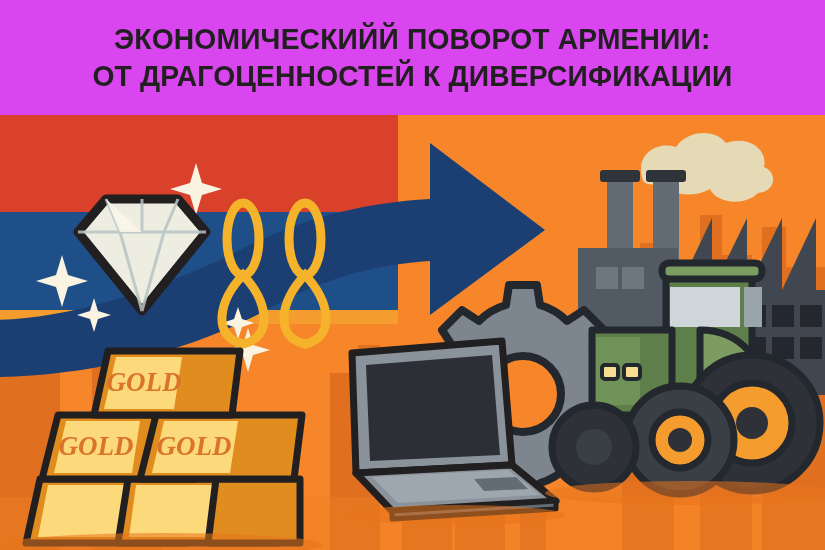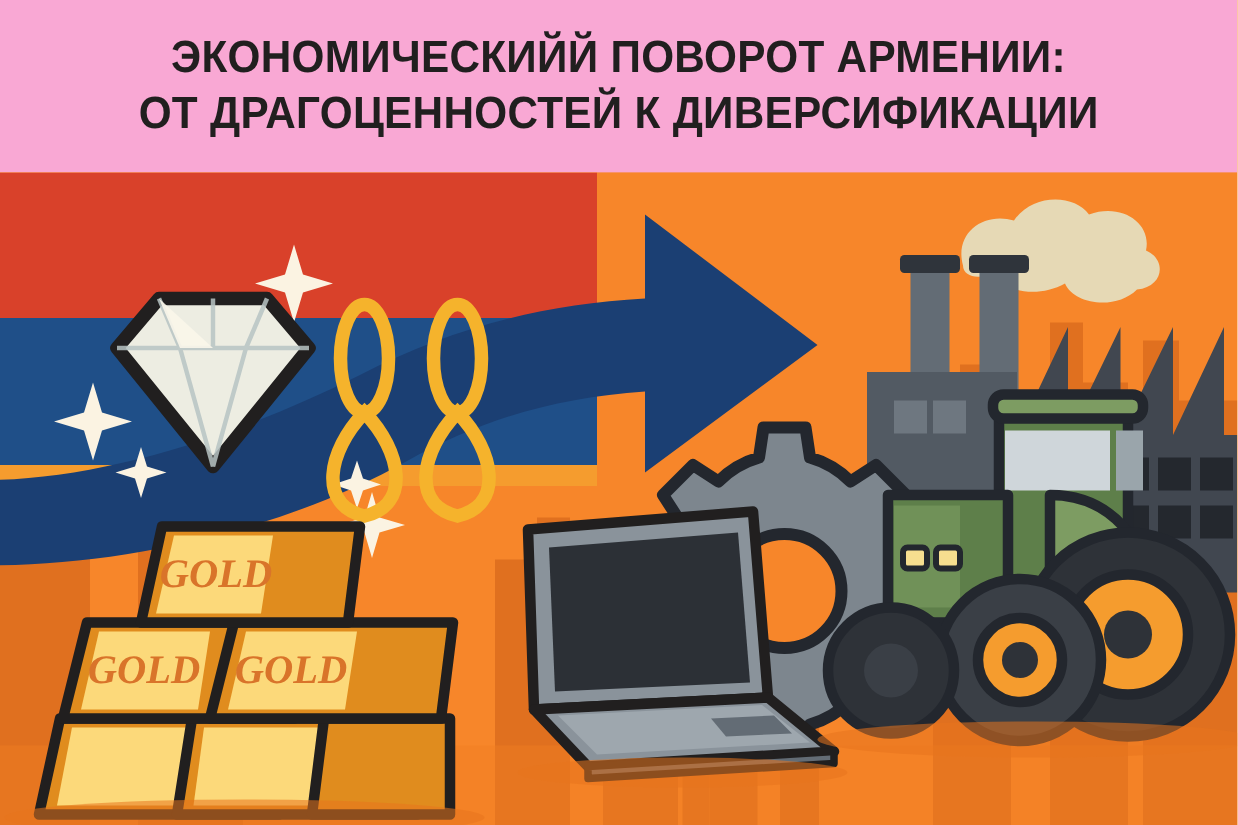--- a/index.html
+++ b/index.html
@@ -6,21 +6,21 @@
   body{font-family:"Liberation Sans",sans-serif;}
   #stage{
     position:relative;
     width:825px;height:550px;
     overflow:hidden;
     background:#F7862A;
   }
   
   #header{
     position:absolute;left:0;top:0;width:825px;height:115px;
-    background:#f9a8d4;
+    background:#d946ef;
     display:flex;flex-direction:column;
     align-items:center;justify-content:center;
     box-sizing:border-box;
   }
   .title-line{
     color:#211F1F;
     font-family:"Liberation Sans",sans-serif;
     font-weight:700;
     letter-spacing:.2px;
     white-space:nowrap;

